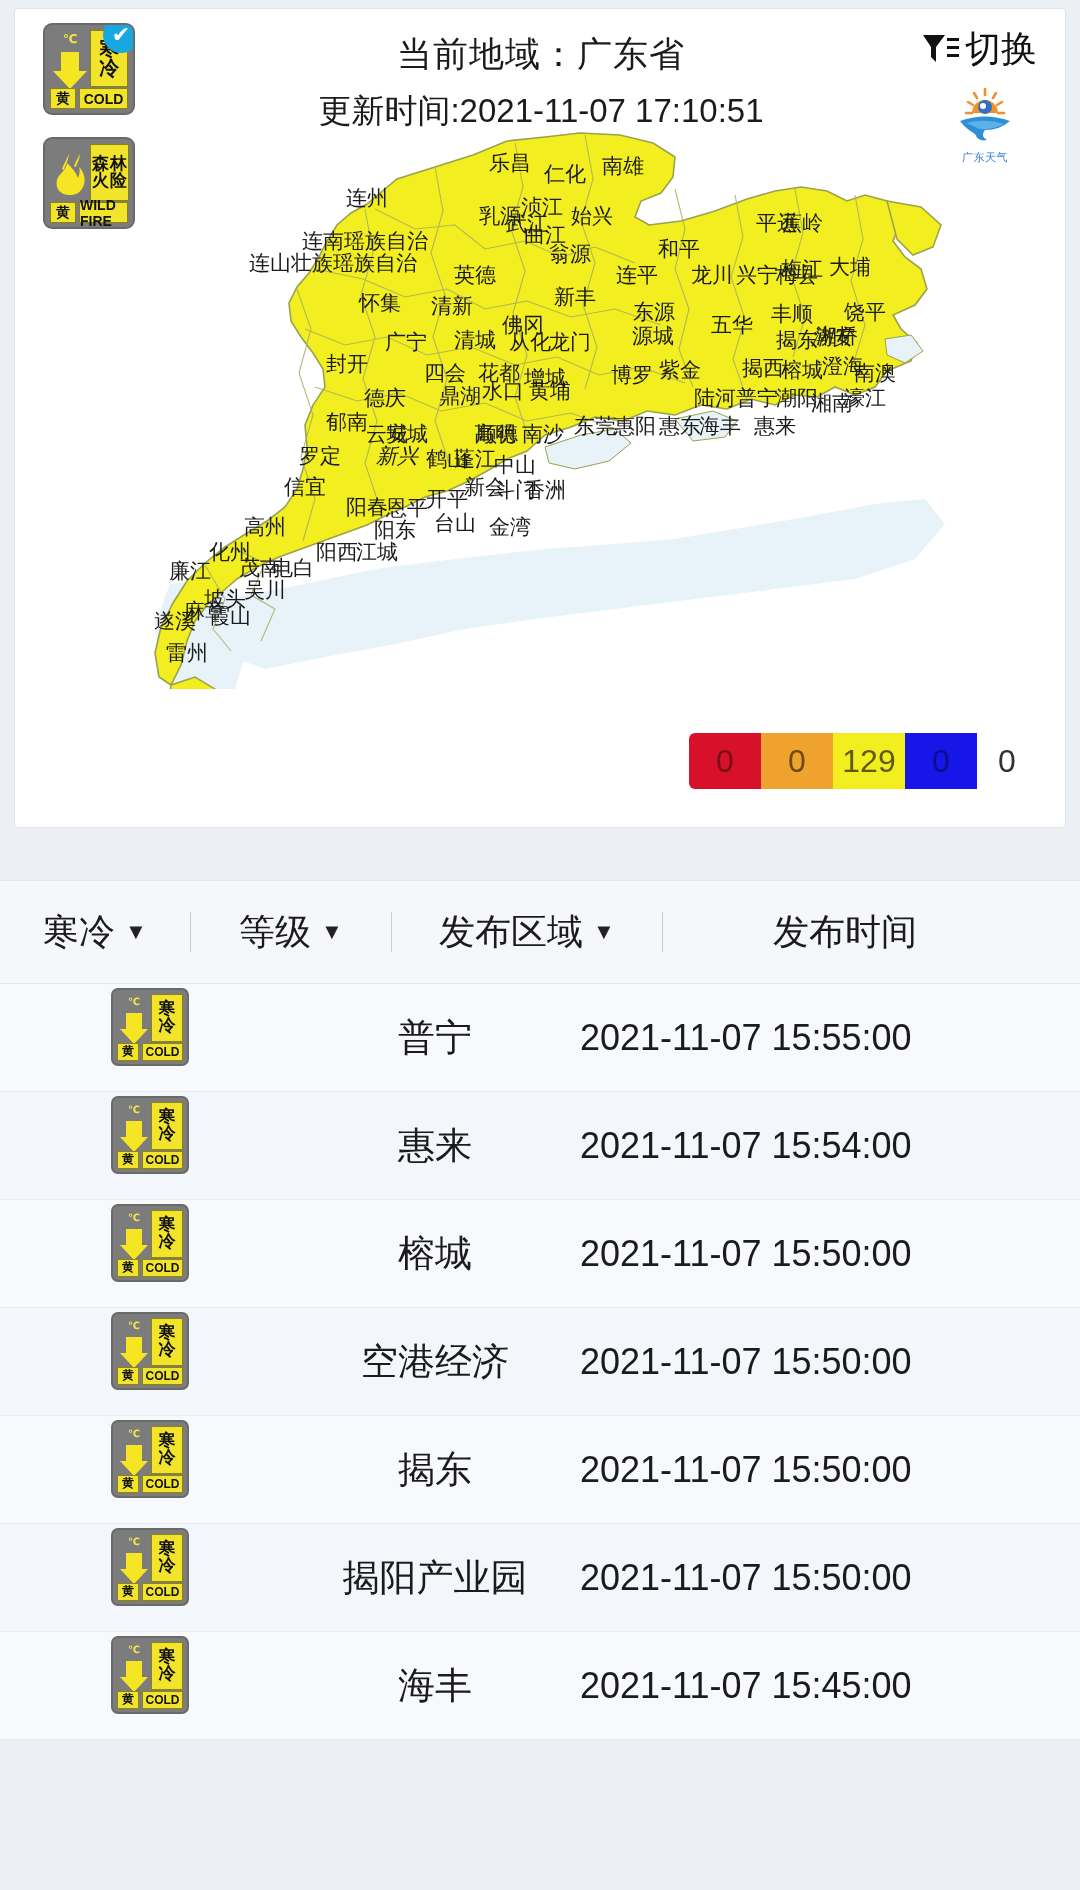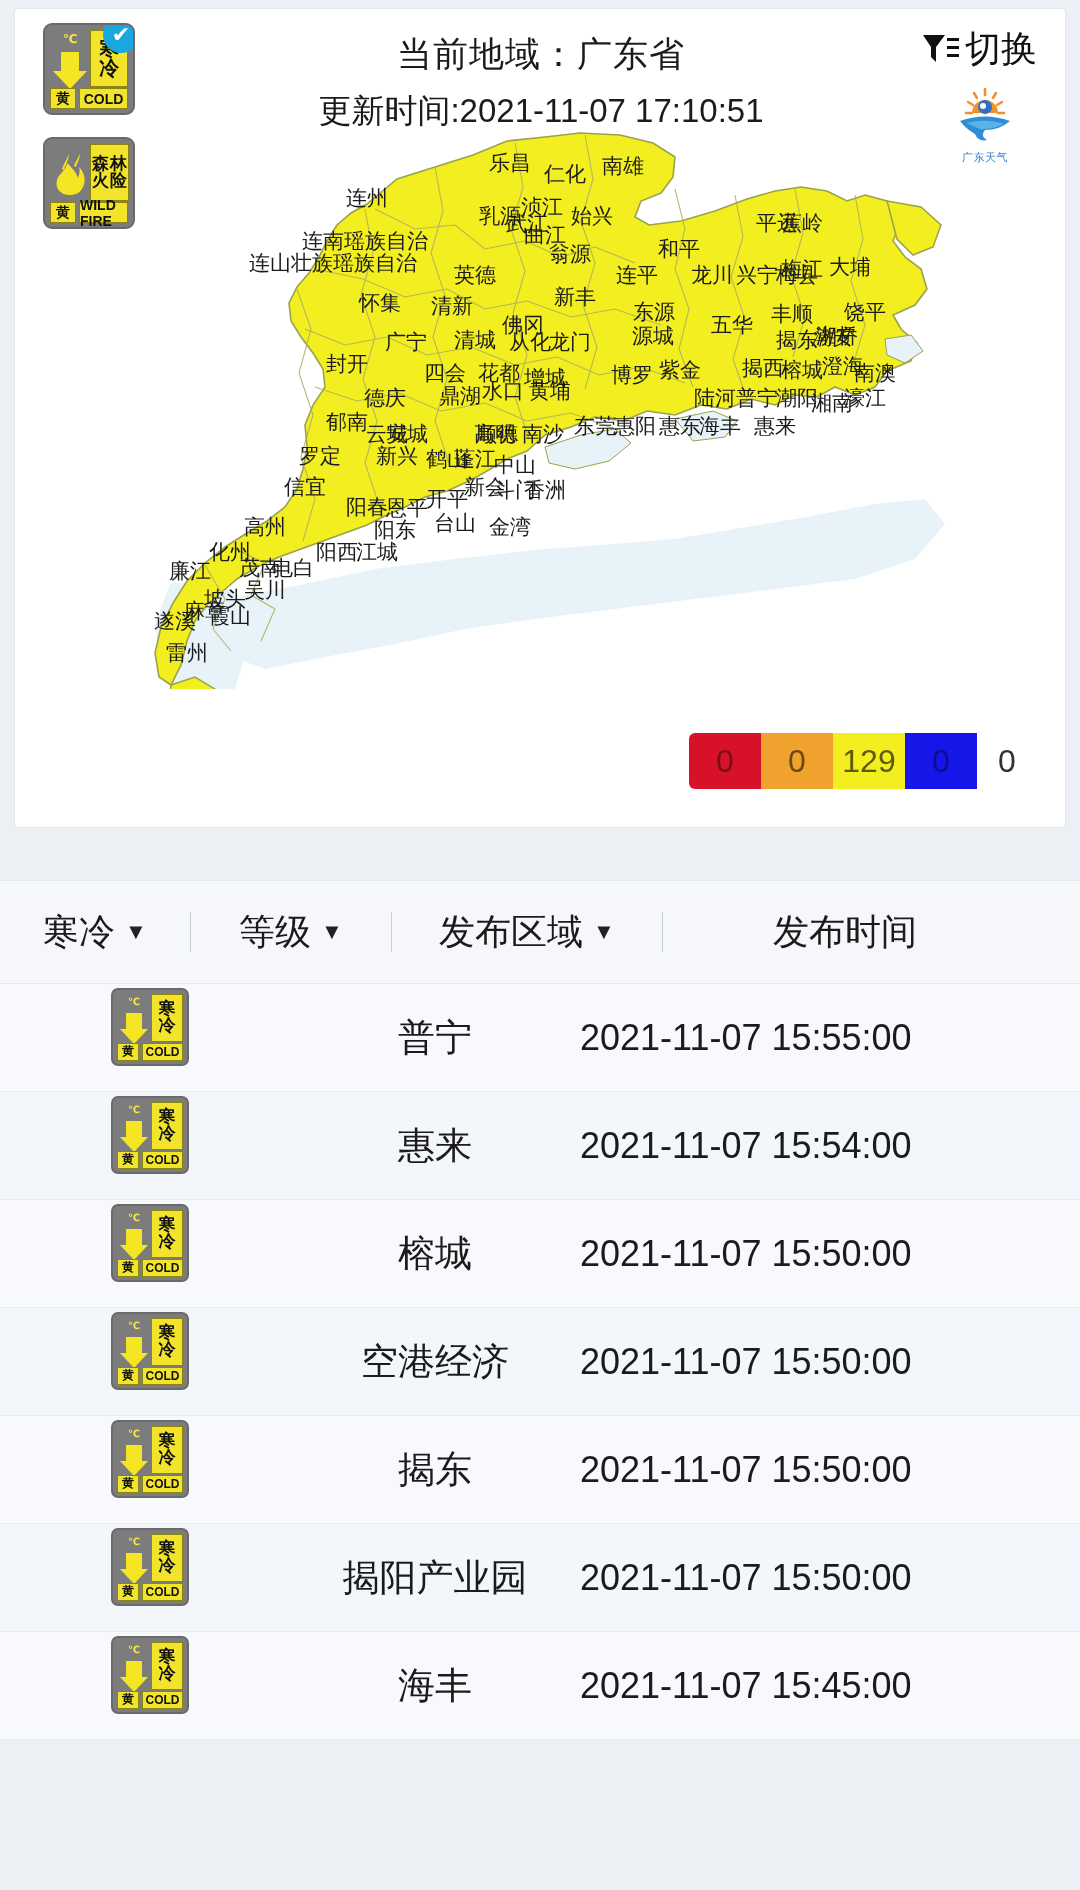--- a/index.html
+++ b/index.html
@@ -457,21 +457,21 @@
           <div class="map-label" style="left: 332px; top: 304.64px;">安城</div>
           <div class="map-label" style="left: 372px; top: 304.64px; margin-left: 48px;">高明</div>
           <div class="map-label" style="left: 422px; top: 304.64px;">顺德</div>
           <div class="map-label" style="left: 468px; top: 304.64px;">南沙</div>
           <div class="map-label" style="left: 520px; top: 296.8px;">东莞</div>
           <div class="map-label" style="left: 560px; top: 296.8px;">惠阳</div>
           <div class="map-label" style="left: 605px; top: 296.8px;">惠东</div>
           <div class="map-label" style="left: 645px; top: 296.8px;">海丰</div>
           <div class="map-label" style="left: 700px; top: 296.8px;">惠来</div>
           <div class="map-label" style="left: 245px; top: 327.04px;">罗定</div>
-          <div class="map-label" style="left: 322px; top: 327.04px;">新兴</div>
+          <div class="map-label" style="left: 322px; top: 327.04px; font-style: italic;">新兴</div>
           <div class="map-label" style="left: 372px; top: 330.4px;">鹤山</div>
           <div class="map-label" style="left: 400px; top: 330.4px;">蓬江</div>
           <div class="map-label" style="left: 440px; top: 336px;">中山</div>
           <div class="map-label" style="left: 410px; top: 358.4px;">新会</div>
           <div class="map-label" style="left: 440px; top: 360.64px;">斗门</div>
           <div class="map-label" style="left: 470px; top: 360.64px;">香洲</div>
           <div class="map-label" style="left: 230px; top: 358.4px;">信宜</div>
           <div class="map-label" style="left: 292px; top: 369.6px; margin-top: 8px;">阳春</div>
           <div class="map-label" style="left: 332px; top: 378.56px;">恩平</div>
           <div class="map-label" style="left: 372px; top: 369.6px;">开平</div>

